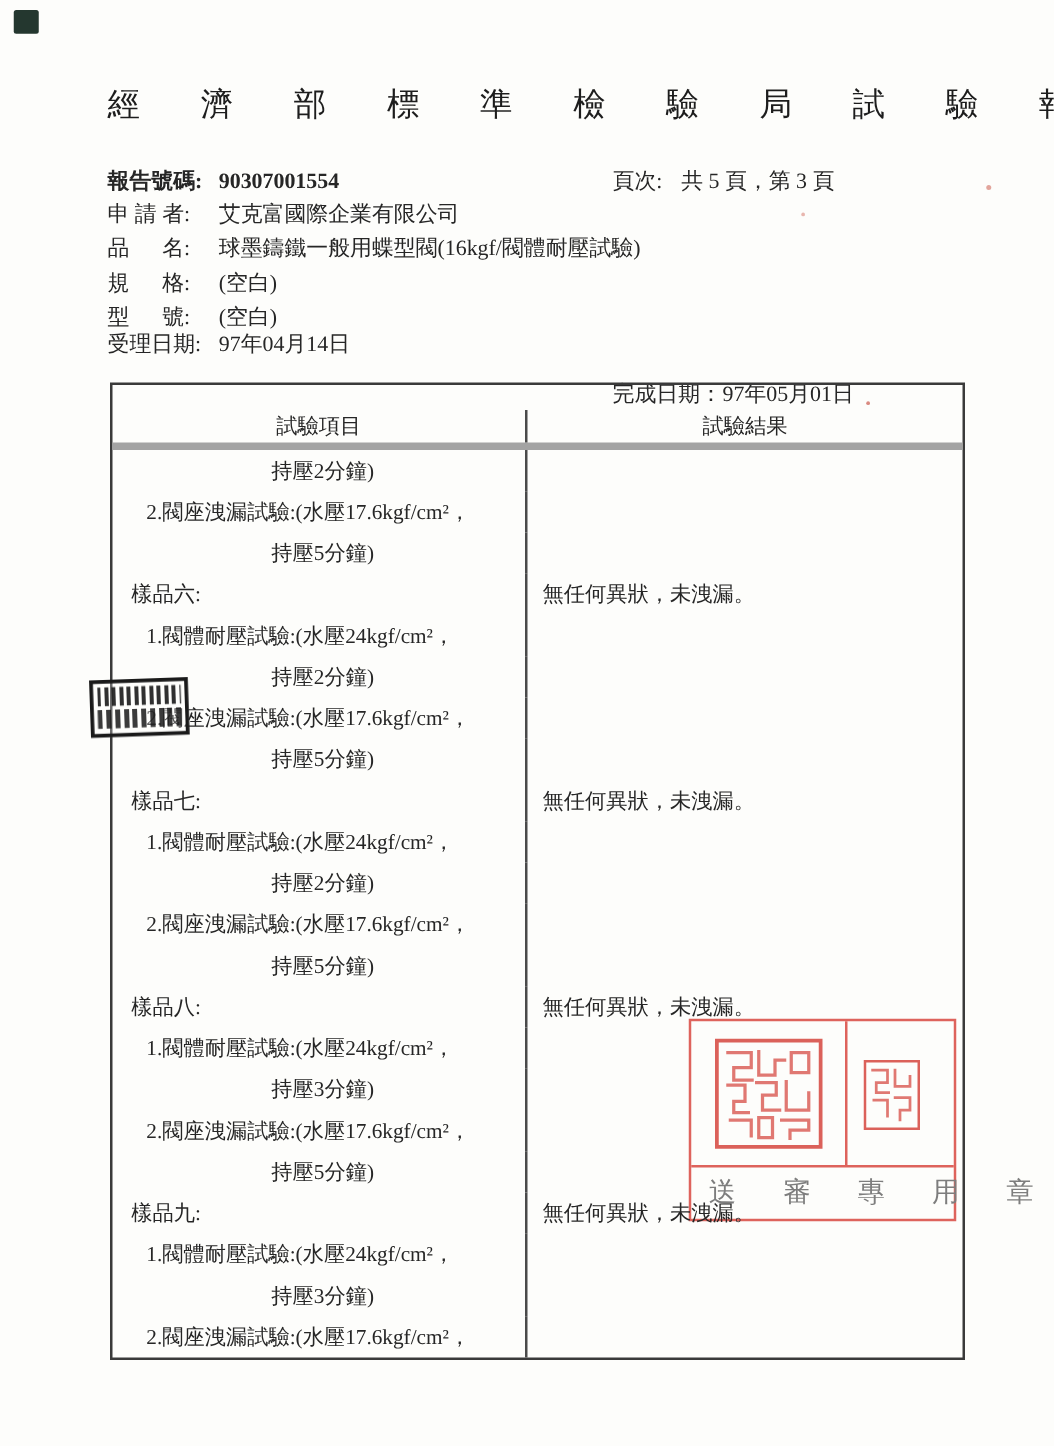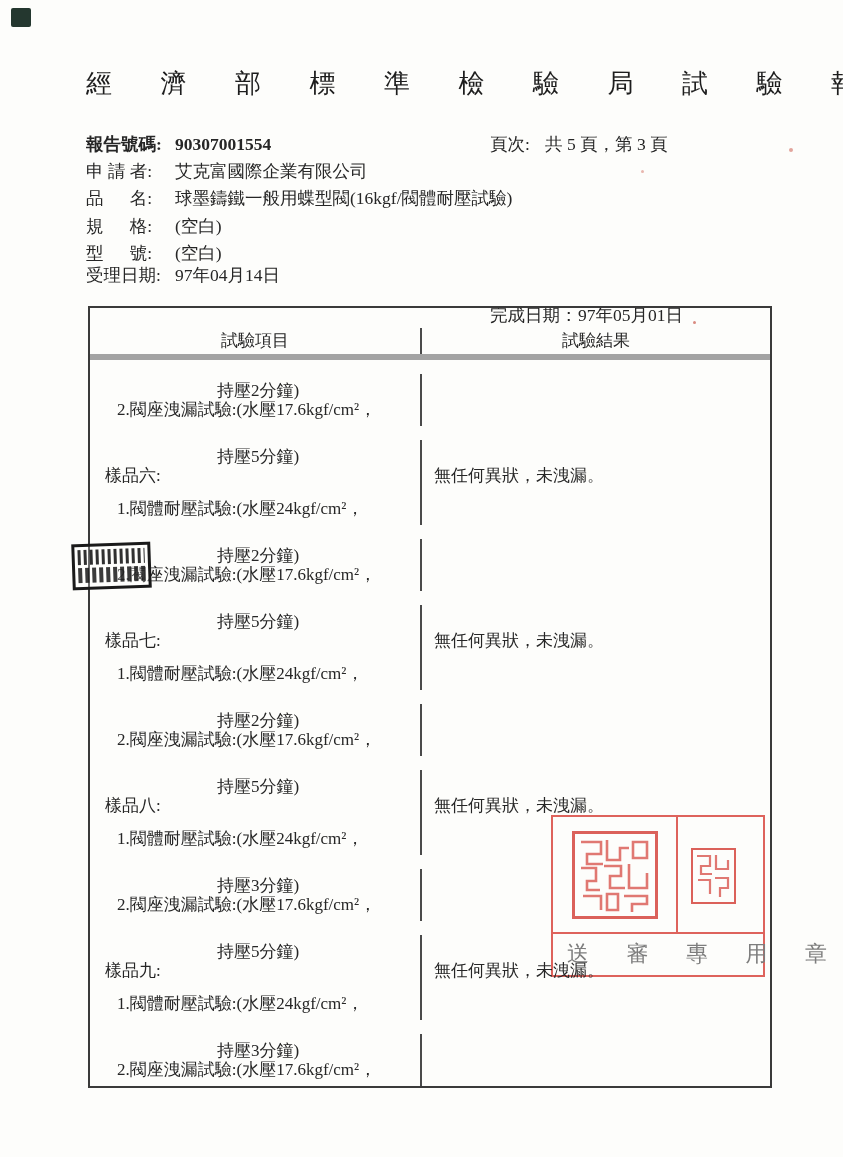--- a/index.html
+++ b/index.html
@@ -35,21 +35,21 @@
     position:absolute; left:88px; top:306px; width:684px; box-sizing:border-box;
     border:2px solid #3a3a3a; z-index:2; background:transparent;
   }
   .thead { display:flex; height:26px; line-height:25px; border-bottom:6px solid #a3a3a3; font-size:17px;margin-top:20px; }
   .th-l { width:332px; border-right:2px solid #4a4a4a; text-align:center; box-sizing:border-box; }
   .th-r { flex:1; text-align:center; }
   .trow { display:flex; height:33px; line-height:33px; font-size:17px; }
   .cl { width:332px; border-right:2px solid #4a4a4a; box-sizing:border-box;
         padding-left:5px; white-space:nowrap; overflow:visible; }
   .cl.test { padding-left:27px; }
-  .cl.hold { padding-left:127px;margin-top:14px; }
+  .cl.hold { padding-left:127px; }
   .cl.sample { padding-left:15px; }
   .cr { flex:1; padding-left:12px; white-space:nowrap; }
 
   .black-stamp {
     position:absolute; left:72px; top:543px; width:79px; height:46px; z-index:3;
     border:3px solid #1a1a1a; transform:rotate(-2deg); box-sizing:border-box;
     filter:blur(0.4px); background:rgba(255,255,255,0.25);
   }
   .bs-row { height:15px; margin:3px 3px 2px 3px;
     background:repeating-linear-gradient(90deg, rgba(25,25,25,.9) 0 3px, rgba(255,255,255,0) 3px 6px);

